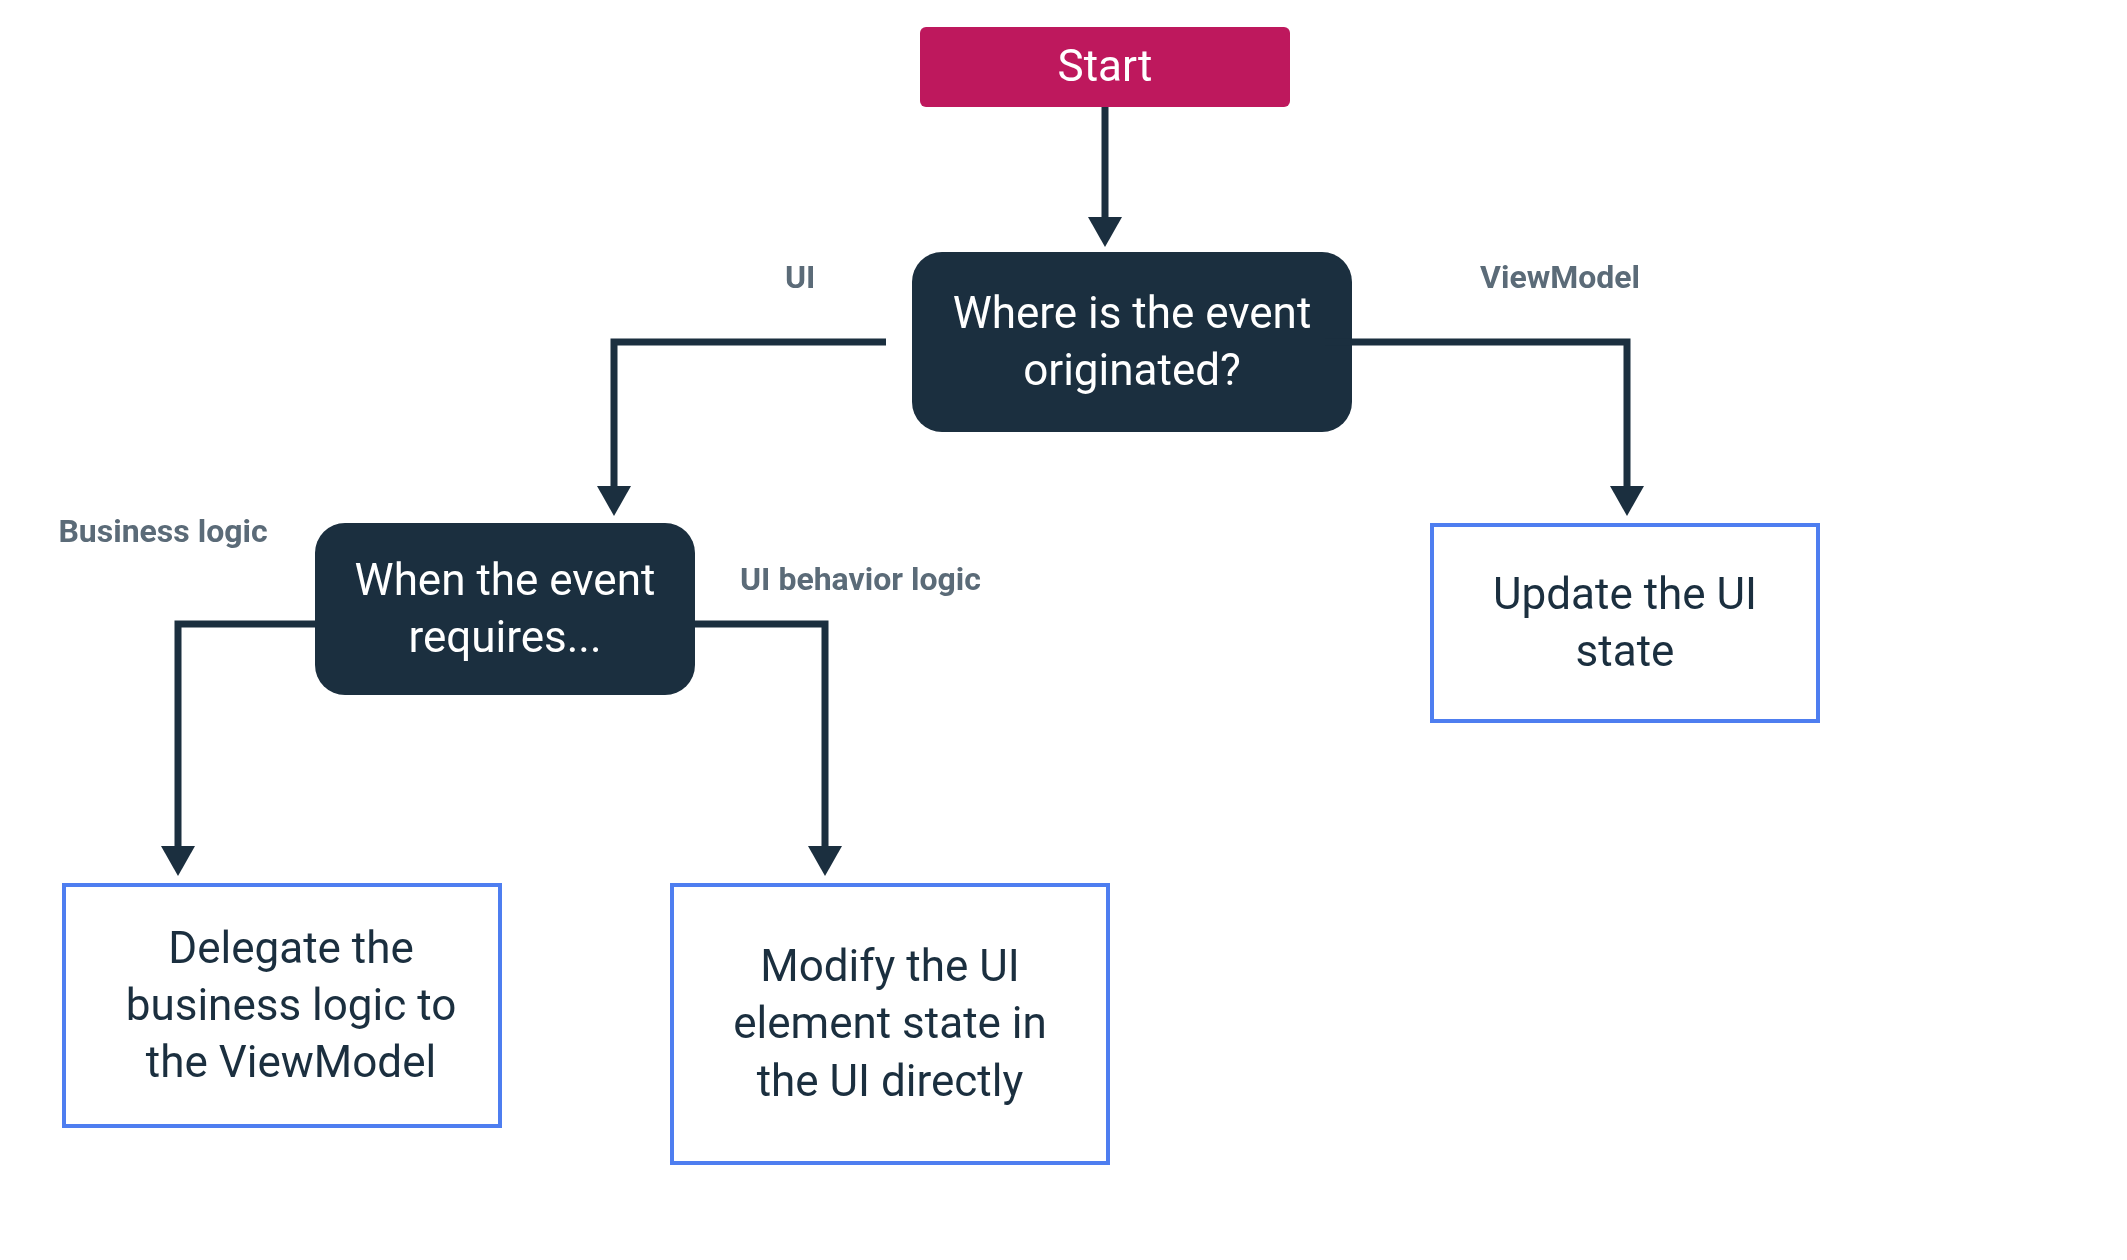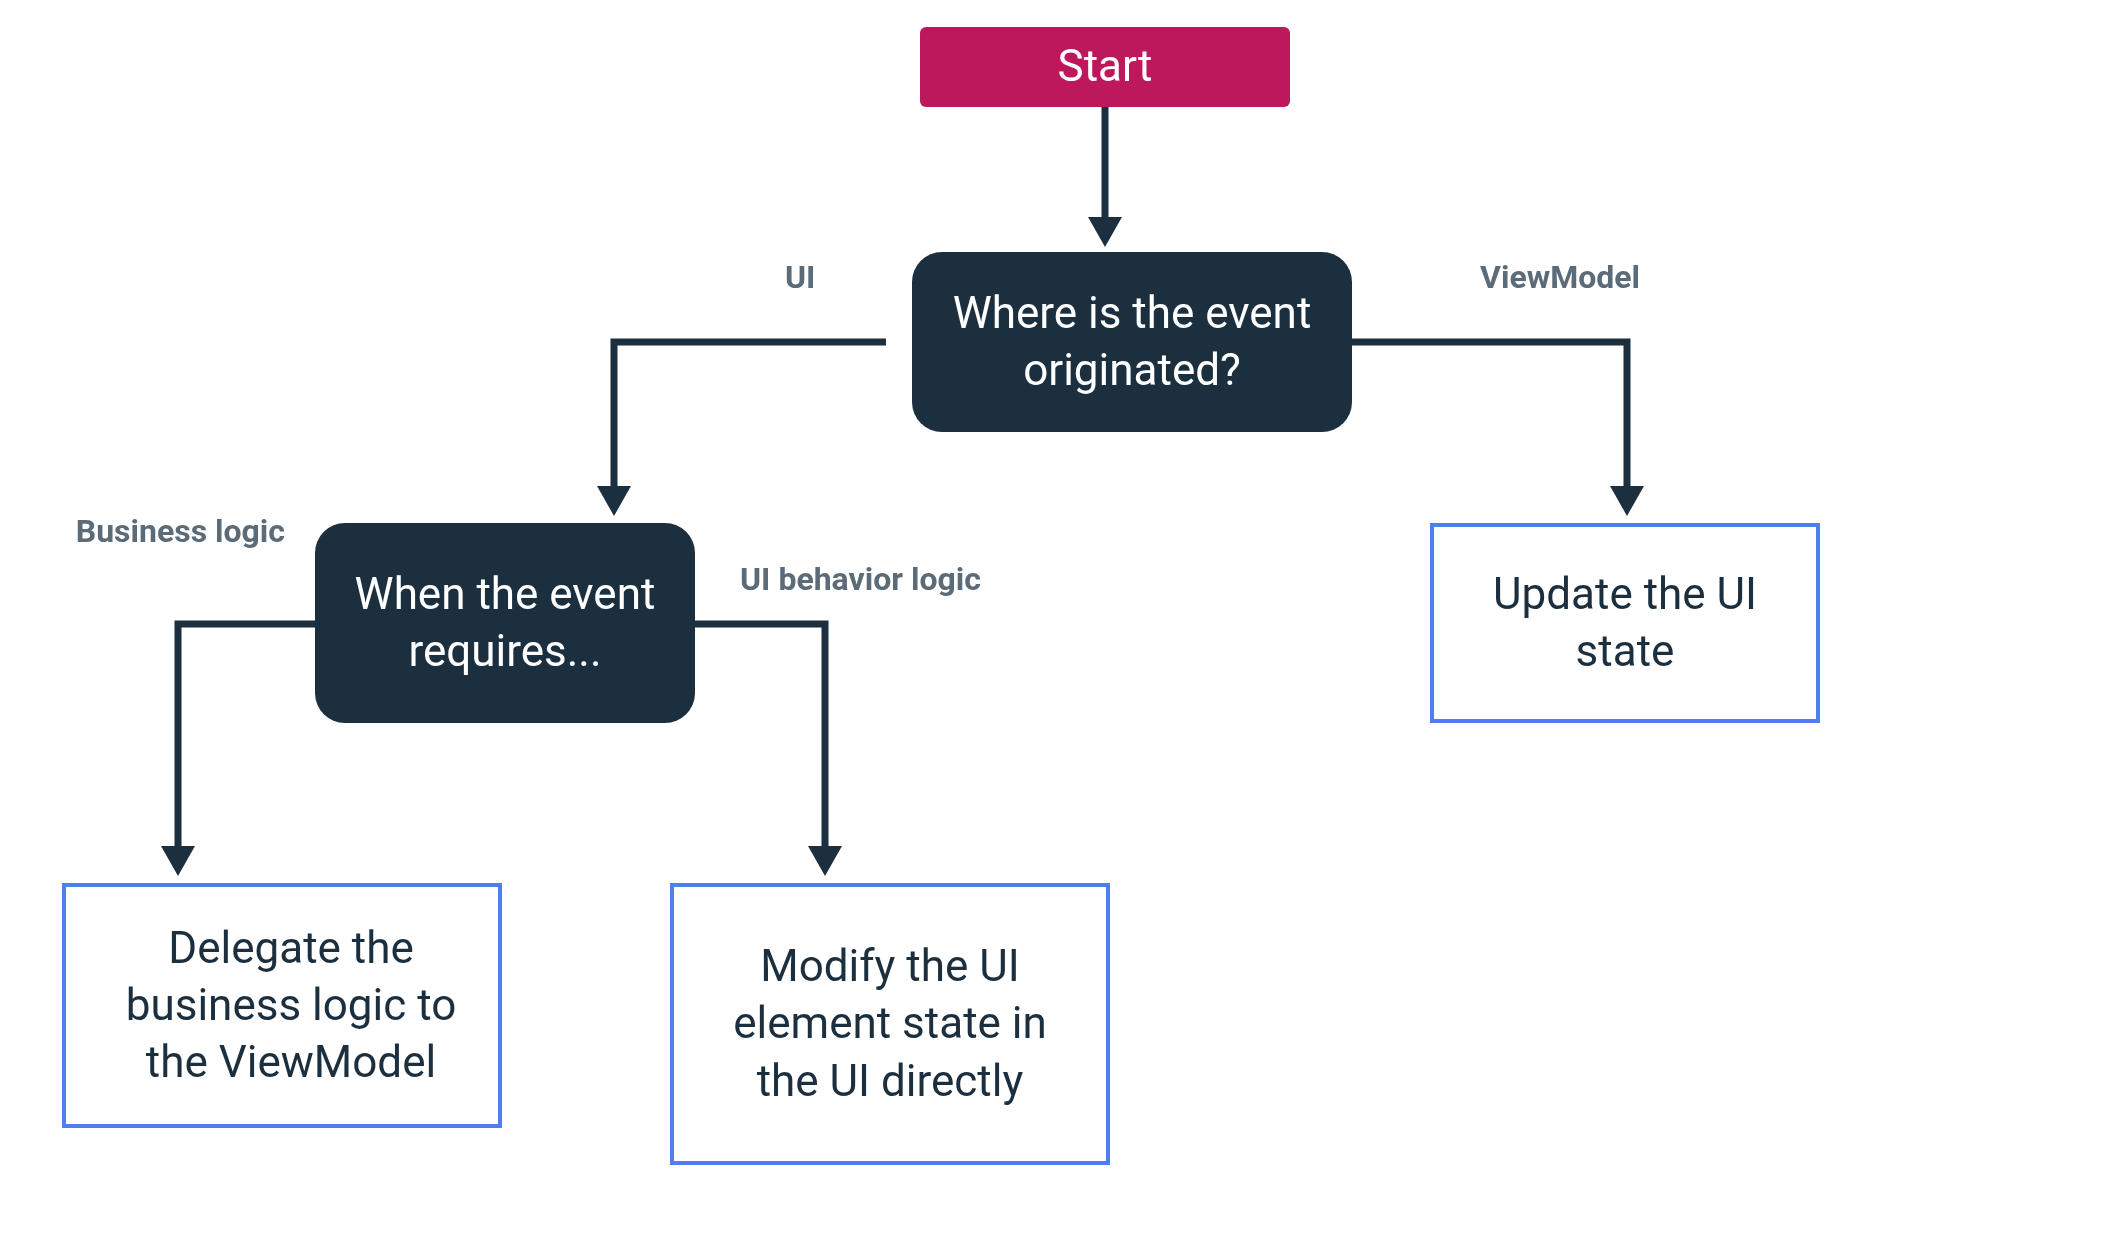--- a/index.html
+++ b/index.html
@@ -87,29 +87,29 @@
 <svg class="connector" style="left:610px; top:338px; width:280px; height:180px;">
   <path class="arrow-line" d="M276,4 L4,4 L4,150"></path>
   <polygon class="arrow-head" points="4,178 -13,148 21,148"></polygon>
 </svg>
 
 <svg class="connector" style="left:1325px; top:338px; width:310px; height:180px;">
   <path class="arrow-line" d="M0,4 L302,4 L302,150"></path>
   <polygon class="arrow-head" points="302,178 285,148 319,148"></polygon>
 </svg>
 
-<div class="node decision-node" style="left:315px; top:523px; width:380px; height:200px;">
+<div class="node decision-node" style="left:315px; top:523px; width:380px; height:172px;">
   <span>When the event requires...</span>
 </div>
 
 <div class="node outcome-node" style="left:1430px; top:523px; width:390px; height:200px;justify-content:center;">
   <span>Update the UI state</span>
 </div>
 
-<div class="edge-label" style="left:25px; top:512px; width:260px; text-align:right;">
+<div class="edge-label" style="left:33px; top:512px; width:260px; text-align:center;">
   <span>Business logic</span>
 </div>
 
 <div class="edge-label" style="left:740px; top:560px;">
   <span>UI behavior logic</span>
 </div>
 
 <svg class="connector" style="left:150px; top:620px; width:170px; height:258px;">
   <path class="arrow-line" d="M166,4 L28,4 L28,228"></path>
   <polygon class="arrow-head" points="28,256 11,226 45,226"></polygon>

